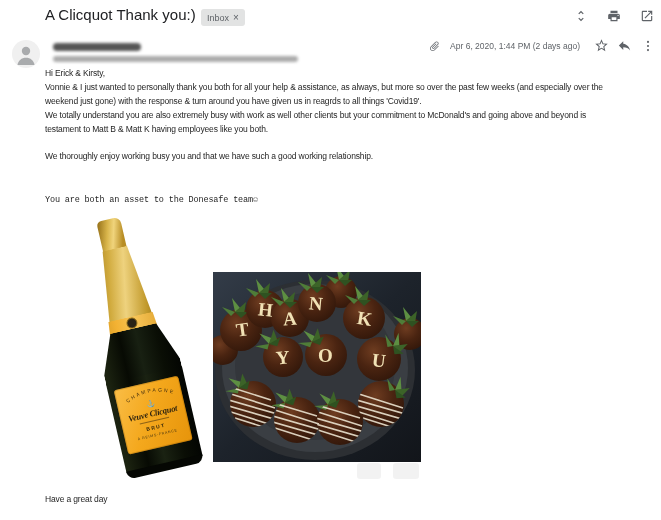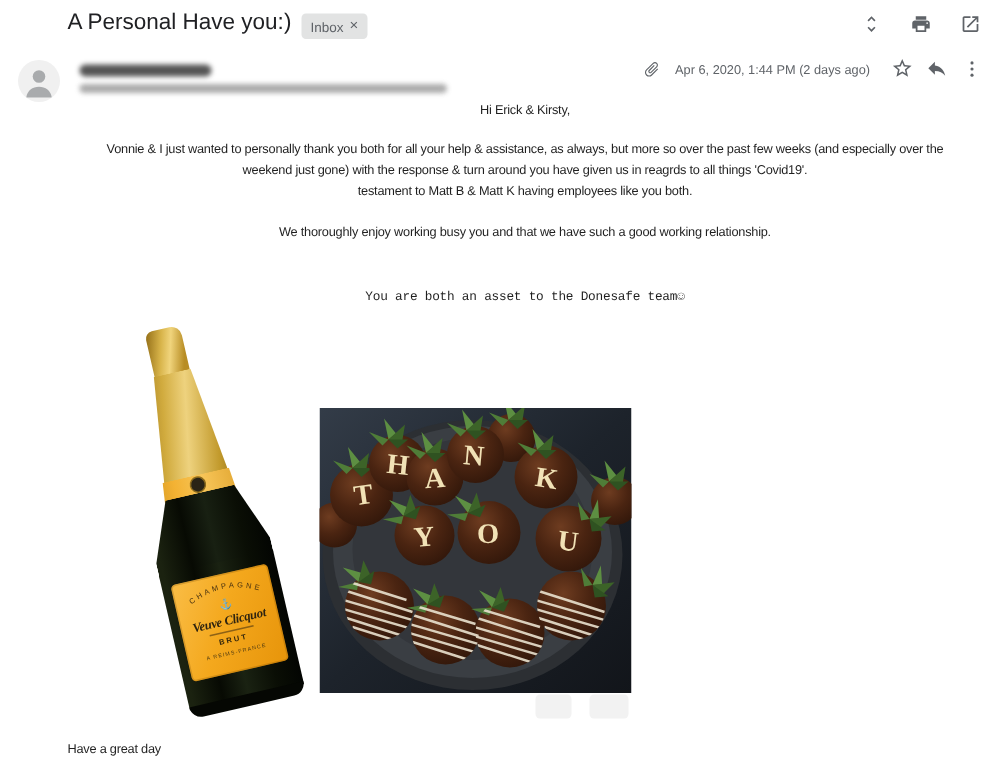--- a/index.html
+++ b/index.html
@@ -35,23 +35,23 @@
   .redact{position:absolute;border-radius:4px;filter:blur(1.6px);}
   .redact.r1{left:53px;top:43px;width:88px;height:8px;background:#555;}
   .redact.r2{left:53px;top:56px;width:245px;height:6px;background:#9d9d9d;opacity:.85;}
   .meta{
     position:absolute;right:6px;top:38px;display:flex;align-items:center;gap:8px;
   }
   .meta .date{font-size:8.5px;color:#5f6368;white-space:nowrap;margin-right:6px;}
   .meta .icon-btn{width:15px;height:15px;}
 
   
-  .mailbody{position:absolute;left:45px;top:66px;width:610px;font-size:8.5px;letter-spacing:-0.15px;color:#1f1f1f;text-align:center;}
+  .mailbody{position:absolute;left:45px;top:66px;width:610px;font-size:8.5px;letter-spacing:-0.15px;color:#1f1f1f;}
   .line{height:14px;line-height:14px;white-space:nowrap;}
-  .lines{margin-top:12px;}
+  .lines{}
   .p2{margin-top:13px;}
   .p3{margin-top:30px;font-family:Liberation Mono, monospace;}
   .closing{position:absolute;left:45px;top:494px;font-size:8.5px;letter-spacing:-0.15px;}
 
   
   .berries-img{position:absolute;left:213px;top:272px;width:208px;height:190px;z-index:1;}
   .berry-letter{font-family:"Liberation Serif", serif;font-weight:bold;font-size:19px;fill:#f1e2b6;}
 
   
   .ghost{position:absolute;background:#ededed;border-radius:3px;opacity:.75;}
@@ -110,21 +110,21 @@
     font-family:"Liberation Serif", serif;font-style:italic;font-weight:bold;
     font-size:8.5px;color:#2f2410;white-space:nowrap;margin-top:1px;letter-spacing:-0.2px;
   }
   .label .rule{width:30px;height:1px;background:#4a3310;margin-top:2px;opacity:.6;}
   .label .variant{font-size:5px;font-weight:bold;letter-spacing:1.5px;color:#33260c;margin-top:3px;}
   .label .origin{font-size:3.5px;letter-spacing:.8px;color:#4a3712;margin-top:3px;}
 </style>
 </head>
 <body>
 
-<div class="subject">A Personal Have you:)</div>
+<div class="subject">A Clicquot Thank you:)</div>
 
 <div class="chip">
   <span>Inbox</span>
   <span class="x">×</span>
 </div>
 
 <div class="top-icons">
   <div class="icon-btn">
     <svg width="14" height="14" viewBox="0 0 24 24" fill="#5f6368">
         <path d="M12 5.83L15.17 9l1.41-1.41L12 3 7.41 7.59 8.83 9 12 5.83zm0 12.34L8.83 15l-1.41 1.41L12 21l4.59-4.59L15.17 15 12 18.17z"></path>
@@ -175,20 +175,21 @@
         <circle cx="12" cy="19" r="1.8"></circle>
       </svg>
   </div>
 </div>
 
 <div class="mailbody">
   <div class="line">Hi Erick &amp; Kirsty,</div>
   <div class="lines">
     <div class="line">Vonnie &amp; I  just wanted to personally thank you both for all your help &amp; assistance, as always, but more so over the past few weeks (and especially over the</div>
     <div class="line">weekend just gone) with the response &amp; turn around you have given us in reagrds to all things 'Covid19'.</div>
+    <div class="line">We totally understand you are also extremely busy with work as well other clients but your commitment to McDonald's and going above and beyond is</div>
     <div class="line">testament to Matt B &amp; Matt K having employees like you both.</div>
   </div>
   <div class="line p2">We thoroughly enjoy working busy you and that we have such a good working relationship.</div>
   <div class="line p3">You are both an asset to the Donesafe team☺</div>
 </div>
 
 <svg class="berries-img" viewBox="0 0 208 190">
   <defs>
     <linearGradient id="bgGrad" x1="0" y1="0" x2="1" y2="1">
       <stop offset="0" stop-color="#333c48"></stop>

